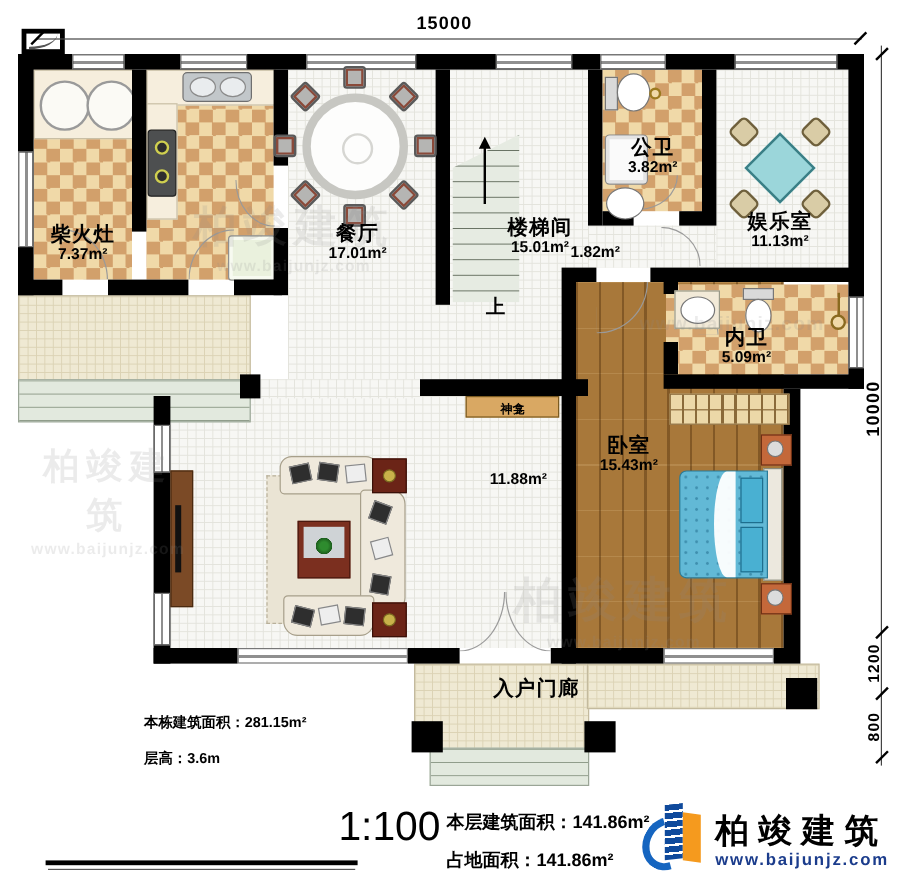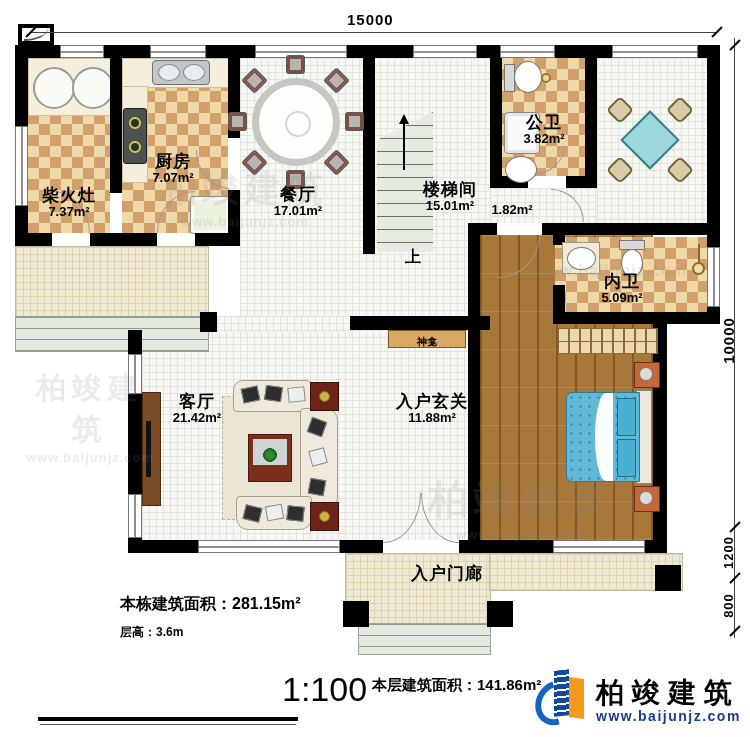--- a/index.html
+++ b/index.html
@@ -230,52 +230,51 @@
   </div>
 
   <div class="abs" style="left:388px;top:330px;width:76px;height:16px;background:#d9a863;border:1px solid #7a5a20;text-align:center;z-index:31;">
     <span style="font-size:10px;font-weight:700;line-height:15px;font-family:Liberation Mono, monospace;">神龛</span>
   </div>
 
   <div class="label" style="left:28px;top:150px;width:82px;margin-top:36px;">
     <div class="rname">柴火灶</div>
     <div class="rarea">7.37m²</div>
   </div>
-  <div class="label" style="left:130px;top:152px;width:86px;">
-    <div class="rname">厨房</div>
-    <div class="rarea">7.07m²</div>
-  </div>
   <div class="label" style="left:250px;top:185px;width:96px;">
     <div class="rname">餐厅</div>
     <div class="rarea">17.01m²</div>
   </div>
   <div class="label" style="left:408px;top:180px;width:84px;">
     <div class="rname">楼梯间</div>
     <div class="rarea">15.01m²</div>
   </div>
   <div class="label" style="left:398px;top:248px;width:30px;font-size:16px;">
     <span>上</span>
   </div>
   <div class="label" style="left:506px;top:113px;width:76px;">
     <div class="rname">公卫</div>
     <div class="rarea">3.82m²</div>
   </div>
-  <div class="label small-label" style="left:478px;top:203px;width:68px;text-align:center;">
+  <div class="label small-label" style="left:462px;top:203px;width:68px;text-align:center;">
     <span>1.82m²</span>
+  </div>
+  <div class="label" style="left:605px;top:175px;width:90px;">
+    <div class="rname">娱乐室</div>
+    <div class="rarea">11.13m²</div>
   </div>
   <div class="label" style="left:582px;top:272px;width:80px;">
     <div class="rname">内卫</div>
     <div class="rarea">5.09m²</div>
   </div>
-  <div class="label" style="left:152px;top:392px;width:90px;">
-    <div class="rname">客厅</div>
-    <div class="rarea">21.42m²</div>
+  <div class="label" style="left:482px;top:362px;width:84px;">
+    <div class="rname">卧室</div>
+    <div class="rarea">15.43m²</div>
   </div>
   <div class="label" style="left:372px;top:392px;width:120px;">
-    <div class="rname">入户玄关</div>
     <div class="rarea">11.88m²</div>
   </div>
   <div class="label" style="left:392px;top:564px;width:110px;">
     <div class="rname">入户门廊</div>
   </div>
 
   <div class="dimline" style="left:30px;top:32px;width:688px;height:1px;"></div>
   <div class="tick" style="left:24px;top:31px;"></div>
   <div class="tick" style="left:710px;top:31px;"></div>
   <div class="dimtext" style="left:347px;top:11px;">
@@ -305,35 +304,38 @@
     <div class="wm-url">www.baijunjz.com</div>
   </div>
   <div class="wm" style="left:500px;top:262px;width:220px;">
     <div class="wm-url" style="font-size:16px;">www.baijunjz.com</div>
   </div>
   <div class="wm" style="left:370px;top:472px;width:300px;">
     <div class="wm-big" style="font-size:40px;">柏竣建筑</div>
     <div class="wm-url">www.baijunjz.com</div>
   </div>
 
-  <div class="abs" style="left:120px;top:594px;font-size:16px;font-weight:700;">
+  <div class="abs" style="left:120px;top:594px;font-size:12px;font-weight:700;">
     <span>本栋建筑面积：281.15m²</span>
   </div>
   <div class="abs" style="left:120px;top:624px;font-size:12px;font-weight:700;">
     <span>层高：3.6m</span>
   </div>
 
   <div class="abs" style="left:282px;top:670px;font-size:34px;font-weight:400;">
     <span>1:100</span>
   </div>
   <div class="abs" style="left:38px;top:717px;width:260px;height:4px;background:#000;"></div>
   <div class="abs" style="left:40px;top:724px;width:256px;height:1px;background:#555;"></div>
   <div class="abs" style="left:372px;top:676px;font-size:15px;font-weight:700;">
     <span>本层建筑面积：141.86m²</span>
   </div>
+  <div class="abs" style="left:372px;top:708px;font-size:15px;font-weight:700;">
+    <span>占地面积：141.86m²</span>
+  </div>
 
   <div class="abs" style="left:538px;top:668px;width:52px;height:62px;">
     <div class="abs" style="left:-2px;top:12px;width:40px;height:46px;border:6px solid #1565c0;border-radius:50%;border-top-color:transparent;border-right-color:transparent;box-sizing:border-box;transform:rotate(30deg);"></div>
     <div class="abs" style="left:16px;top:2px;width:15px;height:46px;background:repeating-linear-gradient(#0f4a9c 0 5px,#ffffff 5px 7px);transform:skewY(-6deg);"></div>
     <div class="abs" style="left:31px;top:10px;width:15px;height:40px;background:#f59a1e;transform:skewY(8deg);"></div>
   </div>
   <div class="abs" style="left:596px;top:674px;font-size:28px;font-weight:700;letter-spacing:8px;white-space:nowrap;">
     <span>柏竣建筑</span>
   </div>
   <div class="abs" style="left:596px;top:708px;font-size:14px;font-weight:700;letter-spacing:1.5px;color:#1b3c8c;white-space:nowrap;">

